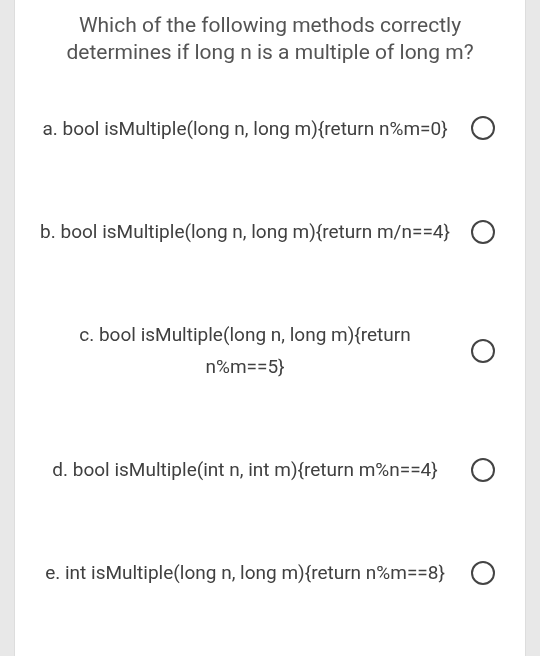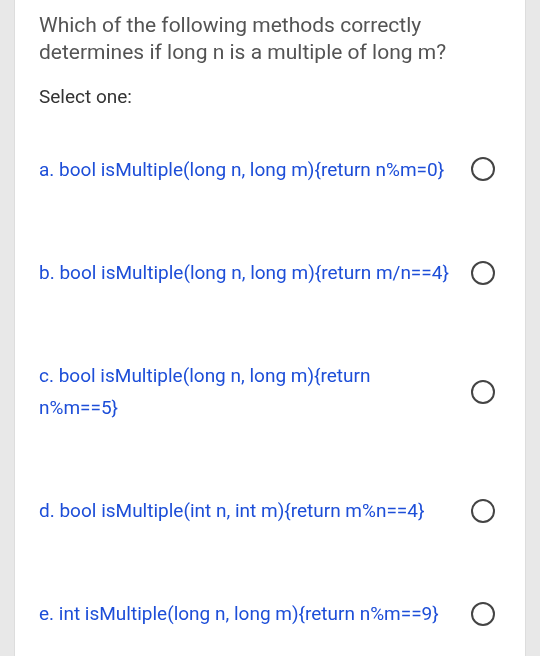--- a/index.html
+++ b/index.html
@@ -1,18 +1,19 @@
 <!DOCTYPE html>
 <html><head>
   <meta charset="utf-8">
   <style>
     * {
       box-sizing: border-box;
       margin: 0;
       padding: 0;
+      text-align: center;
     }
     body {
       font-family: -apple-system, BlinkMacSystemFont, "Segoe UI", Roboto, Helvetica, Arial, sans-serif;
       background: #e8e8e8;
       width: 540px;
       height: 656px;
       overflow: hidden;
     }
     .card {
       background: #ffffff;
@@ -40,21 +41,21 @@
       padding: 0 24px;
     }
     .option-row {
       display: flex;
       align-items: center;
       justify-content: space-between;
       padding: 36px 0;
       gap: 20px;
     }
     .option-text {
-      color: #1d4ed8;
+      color: #404040;
       font-size: 19px;
       line-height: 1.65;
       flex: 1;
     }
     .radio {
       width: 24px;
       height: 24px;
       border: 2.5px solid #444;
       border-radius: 50%;
       flex-shrink: 0;
@@ -62,21 +63,20 @@
       cursor: pointer;
       margin-right: 6px;
     }
   </style>
 </head>
 <body>
 
 <div class="card">
   <div class="question-block">
     <div class="question-text">Which of the following methods correctly determines if long n is a multiple of long m?</div>
-    <div class="select-one">Select one:</div>
   </div>
 
   <div class="options">
 
     <div class="option-row">
       <div class="option-text">
         <span>a.</span>
         <span>bool isMultiple(long n, long m){return n%m=0}</span>
       </div>
       <button class="radio"></button>
@@ -102,19 +102,19 @@
       <div class="option-text">
         <span>d.</span>
         <span>bool isMultiple(int n, int m){return m%n==4}</span>
       </div>
       <button class="radio"></button>
     </div>
 
     <div class="option-row">
       <div class="option-text">
         <span>e.</span>
-        <span>int isMultiple(long n, long m){return n%m==9}</span>
+        <span>int isMultiple(long n, long m){return n%m==8}</span>
       </div>
       <button class="radio"></button>
     </div>
 
   </div>
 </div>
 
 </body></html>

